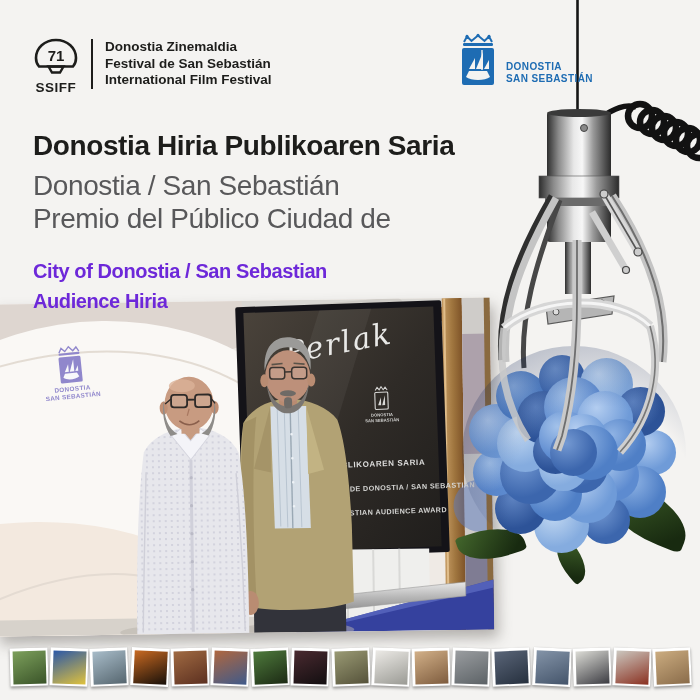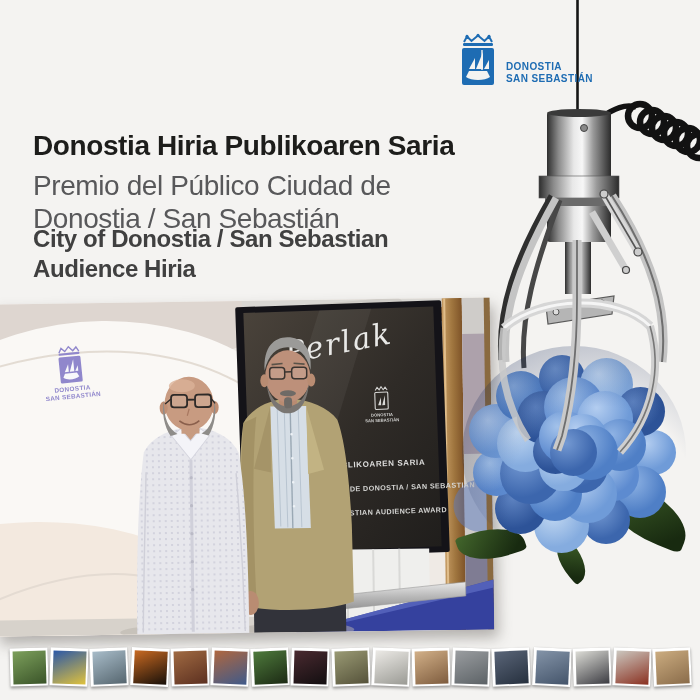--- a/index.html
+++ b/index.html
@@ -15,22 +15,22 @@
 
   .city-logo{position:absolute;left:458px;top:33px;display:flex;align-items:flex-end;z-index:6;}
   .city-logo-text{font-size:10px;font-weight:bold;color:#1e6cb3;line-height:11.5px;
                   letter-spacing:.4px;margin-left:8px;margin-bottom:3px;}
 
   
   .h-basque{position:absolute;left:33px;top:130px;font-size:28px;font-weight:bold;
             color:#1d1d1b;letter-spacing:-.4px;z-index:6;text-align:center;}
   .h-spanish{position:absolute;left:33px;top:169px;font-size:28px;font-weight:normal;
              color:#58585a;line-height:33px;letter-spacing:-.4px;z-index:6;}
-  .h-english{position:absolute;left:33px;top:224px;font-size:24px;font-weight:bold;
-             color:#404040;line-height:30px;letter-spacing:-.4px;z-index:6;}
+  .h-english{position:absolute;left:33px;top:256px;font-size:20px;font-weight:bold;
+             color:#6d28d9;line-height:30px;letter-spacing:-.4px;z-index:6;}
 
   
   .claw-svg{position:absolute;left:0;top:0;z-index:3;pointer-events:none;}
   .claw-front{z-index:5;}
 
   
   .flower{position:absolute;left:470px;top:352px;width:206px;height:200px;z-index:4;}
   .petal{position:absolute;border-radius:50%;}
   .leaf{position:absolute;background:linear-gradient(135deg,#43662c 0%,#182a10 85%);
         border-radius:8% 75% 10% 75%;}
@@ -49,20 +49,36 @@
   .filmstrip{position:absolute;left:0;top:0;width:700px;height:700px;z-index:6;pointer-events:none;}
   .thumb{position:absolute;top:648px;background:#fff;padding:2.5px;
          box-shadow:0 2px 3px rgba(0,0,0,.35),0 0 1px rgba(0,0,0,.2);}
   .thumb-img{width:33px;height:33px;}
 </style>
 </head>
 <body>
 
 <div class="canvas">
 
+  <div class="ssiff-block">
+    <div class="ssiff-left">
+      <svg width="48" height="36" viewBox="0 0 48 36">
+        <path d="M24,2 C12.5,2 4,10 4,20 C4,24 5.2,26.5 7,28.5 L41,28.5 C42.8,26.5 44,24 44,20 C44,10 35.5,2 24,2 Z" fill="none" stroke="#1d1d1b" stroke-width="2.6"></path>
+        <path d="M16.5,28.5 L31.5,28.5 L28,34.5 L20,34.5 Z" fill="none" stroke="#1d1d1b" stroke-width="2.4"></path>
+        <text x="24" y="23" text-anchor="middle" font-size="15" font-weight="bold" fill="#1d1d1b" font-family="Liberation Sans, sans-serif">71</text>
+      </svg>
+      <div class="ssiff-acronym">SSIFF</div>
+    </div>
+    <div class="ssiff-divider"></div>
+    <div class="ssiff-lines">
+      <div>Donostia Zinemaldia</div>
+      <div>Festival de San Sebastián</div>
+      <div>International Film Festival</div>
+    </div>
+  </div>
 
   <div class="city-logo">
     <svg width="40" height="54" viewBox="0 0 40 54">
       <path d="M6,9 L9,3.5 L13.5,8 L20,2.5 L26.5,8 L31,3.5 L34,9" fill="none" stroke="#1e6cb3" stroke-width="2"></path>
       <circle cx="9" cy="3.2" r="1.5" fill="#1e6cb3"></circle>
         <circle cx="20" cy="2.2" r="1.5" fill="#1e6cb3"></circle>
       <circle cx="31" cy="3.2" r="1.5" fill="#1e6cb3"></circle>
       <rect x="5" y="10" width="30" height="3" rx="1.2" fill="#1e6cb3"></rect>
       <rect x="4" y="15" width="32" height="37" rx="2" fill="#1e6cb3"></rect>
       <path d="M8,44 C13,48 27,48 32,44 L29,38 L11,38 Z" fill="#f4f3f1"></path>
@@ -72,22 +88,22 @@
       <line x1="24" y1="17" x2="24" y2="37" stroke="#f4f3f1" stroke-width="1.4"></line>
     </svg>
     <div class="city-logo-text">
       <div>DONOSTIA</div>
       <div>SAN SEBASTIÁN</div>
     </div>
   </div>
 
   <div class="h-basque">Donostia Hiria Publikoaren Saria</div>
   <div class="h-spanish">
+    <div>Donostia / San Sebastián</div>
     <div>Premio del Público Ciudad de</div>
-    <div>Donostia / San Sebastián</div>
   </div>
   <div class="h-english">
     <div>City of Donostia / San Sebastian</div>
     <div>Audience Hiria</div>
   </div>
 
   <div class="photo">
     <svg width="498" height="332" viewBox="0 0 498 332">
       <defs>
         <linearGradient id="scr" x1="0" y1="0" x2="1" y2="1">

